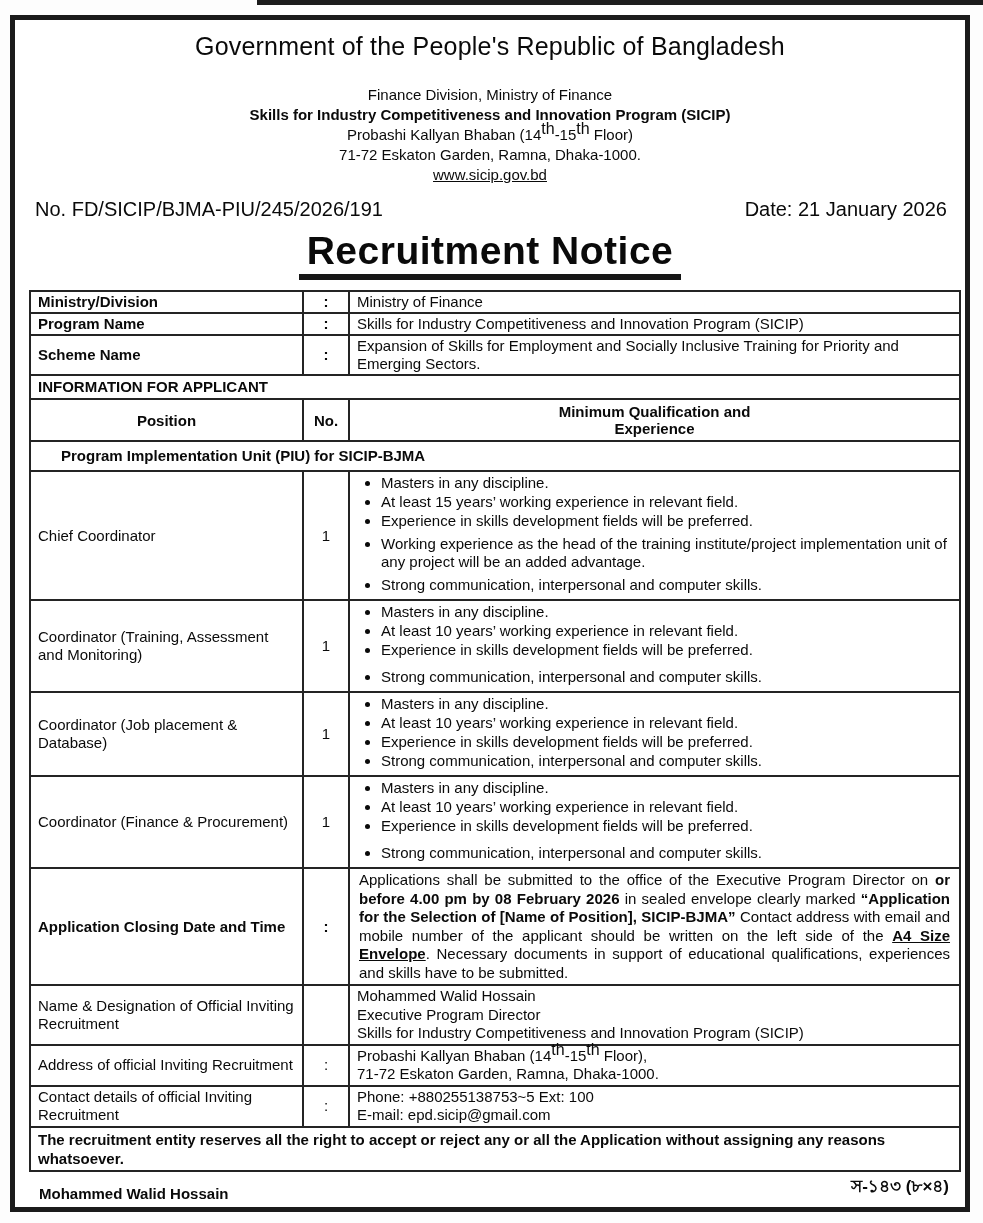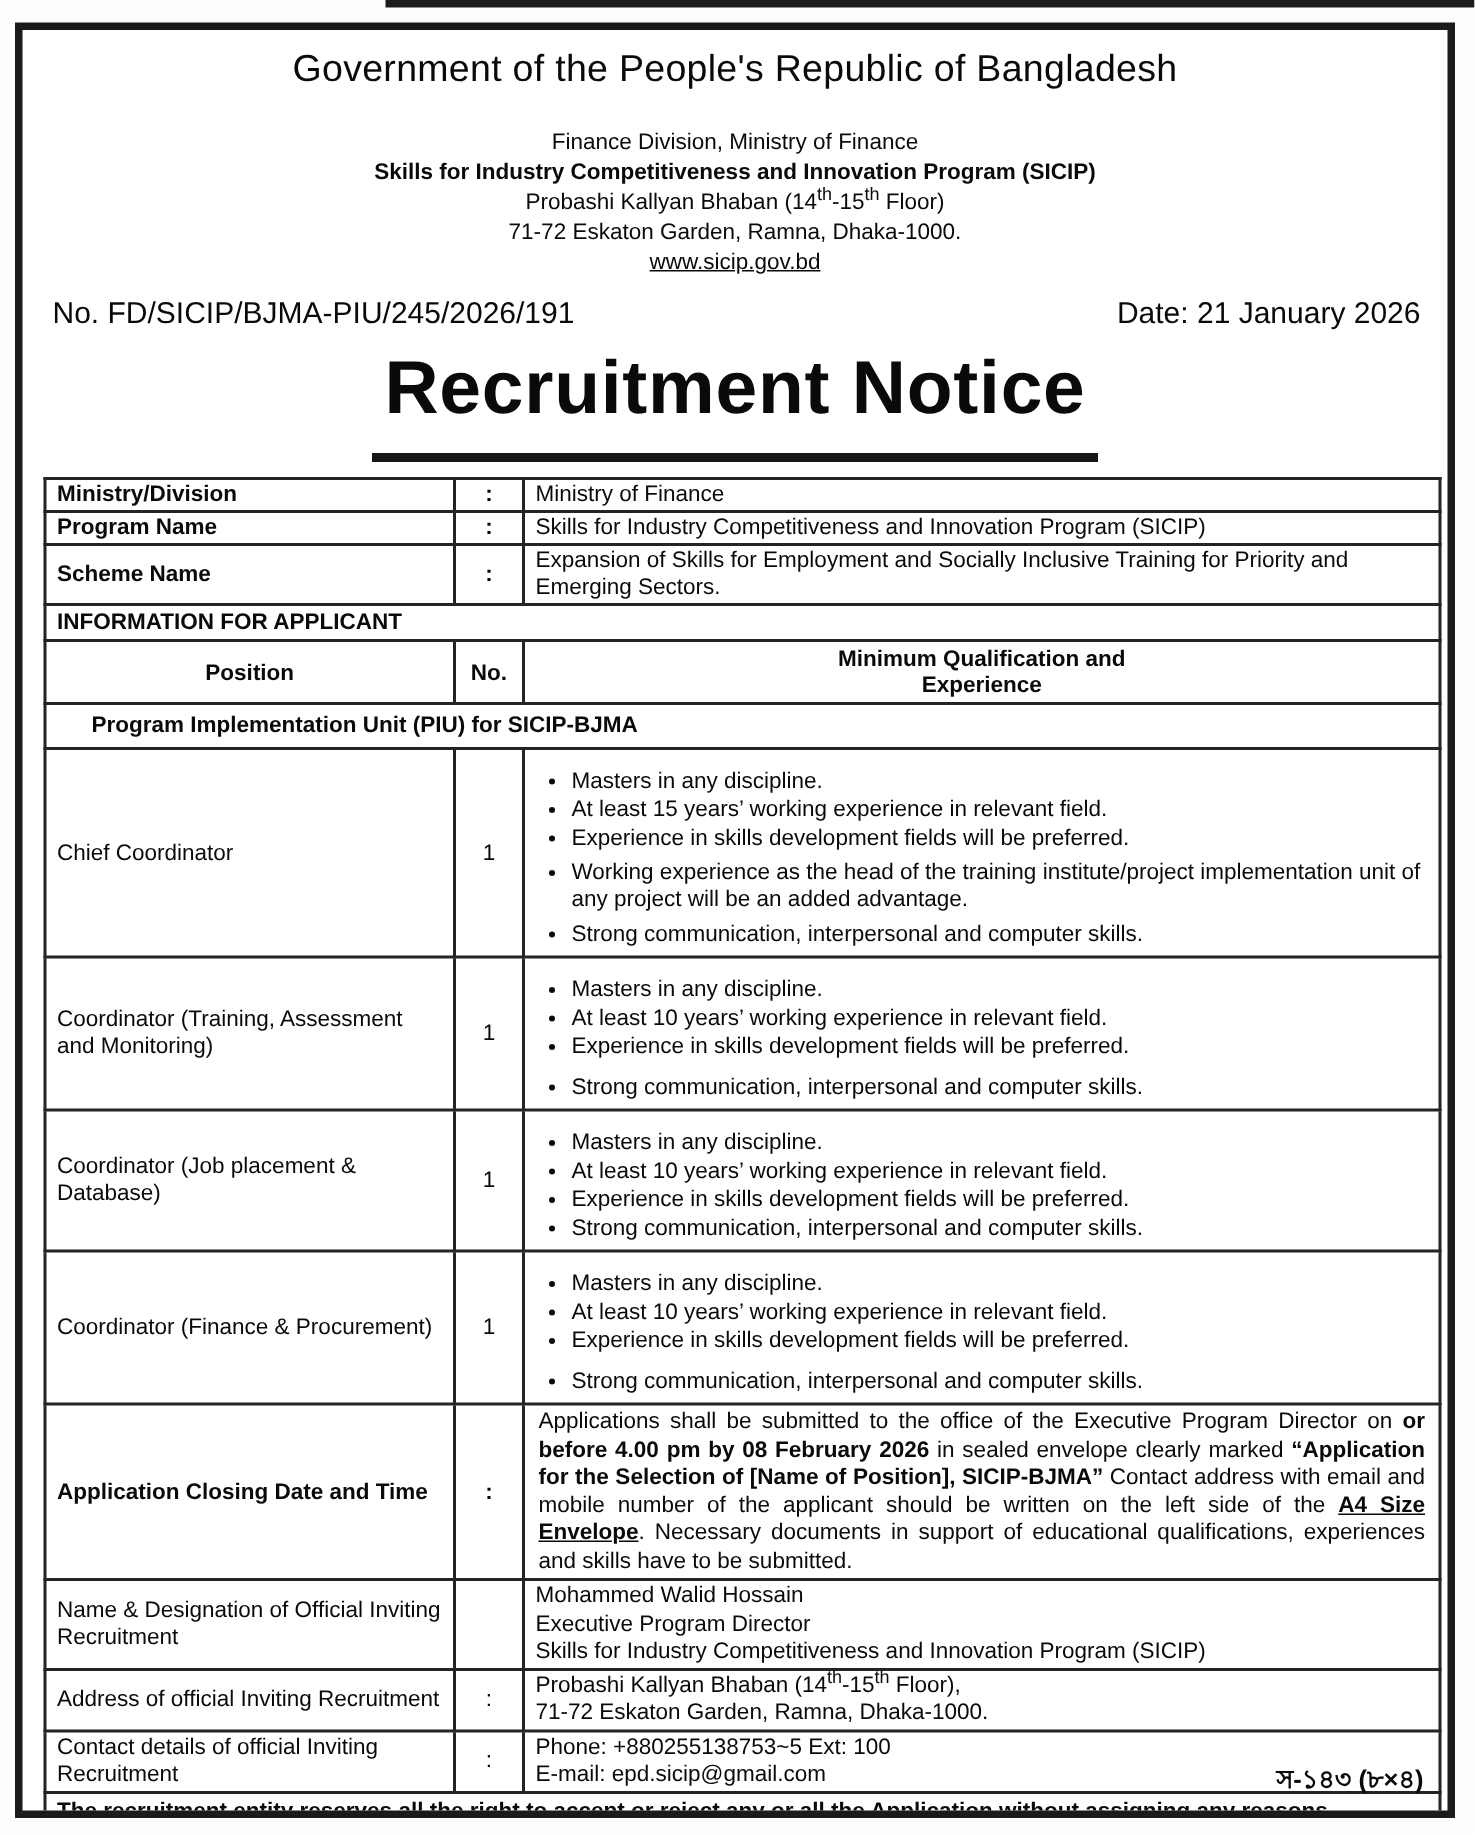--- a/index.html
+++ b/index.html
@@ -10,43 +10,43 @@
 
   .doc { position: absolute; left: 10px; top: 15px; width: 960px; height: 1197px;
          border: 5px solid #1b1b1b; background: #fff; padding: 8px 14px 4px; overflow: hidden; }
 
   
   .hdr { text-align: center; }
   .hdr-org { font-size: 25px; margin-top: 4px; letter-spacing: 0.2px; }
   .hdr-line { font-size: 15px; line-height: 20px; }
   .hdr-line.first { margin-top: 24px; }
   .bold { font-weight: bold; }
-  sup { font-size: 12px; line-height: 0; }
+  sup { font-size: 16px; line-height: 0; }
   .hdr-site { font-size: 15px; line-height: 20px; text-decoration: underline; }
 
   
   .ref-row { display: flex; justify-content: space-between; font-size: 20px; margin: 13px 4px 0 6px; }
 
   
   .title-wrap { text-align: center; margin: 8px 0 10px; }
-  .doc-title { display: inline-block; font-size: 50px; font-weight: bold; letter-spacing: 0.5px;
-               border-bottom: 6px solid #161616; padding: 0 8px 15px; }
+  .doc-title { display: inline-block; font-size: 39px; font-weight: bold; letter-spacing: 0.5px;
+               border-bottom: 6px solid #161616; padding: 0 8px 1px; }
 
   
   table { width: 932px; margin: 4px auto; border-collapse: collapse; font-size: 15px; table-layout: fixed; }
   col.c1 { width: 273px; } col.c2 { width: 46px; }
   td { border: 2px solid #242424; padding: 1px 7px; vertical-align: middle; line-height: 18px; }
   td.sep { text-align: center; font-weight: bold; }
   td.sep-reg { text-align: center; }
   .lbl { font-weight: bold; }
   .sec-row td { font-weight: bold; padding: 2px 7px; }
   .colhead td { font-weight: bold; text-align: center; padding: 3px 4px; line-height: 17px; border-radius: 20px; }
   .group-row td { font-weight: bold; padding: 5px 7px 5px 30px; }
   td.numcell { text-align: center; }
-  td.bullets-cell { padding: 10px 6px 4px 4px; }
+  td.bullets-cell { padding: 0 6px 4px 4px; }
   ul { margin: 2px 0 0 0; padding-left: 27px; }
   li { margin: 1px 0; line-height: 18px; }
   li.gap { margin-top: 9px; }
   li.gap-sm { margin-top: 5px; }
   .closing-text { text-align: justify; line-height: 18.5px; padding: 1px 2px; }
   .u { text-decoration: underline; }
   .vlines div { line-height: 18.5px; }
   .note-row td { font-weight: bold; padding: 2px 7px; line-height: 19px; }
 
   

